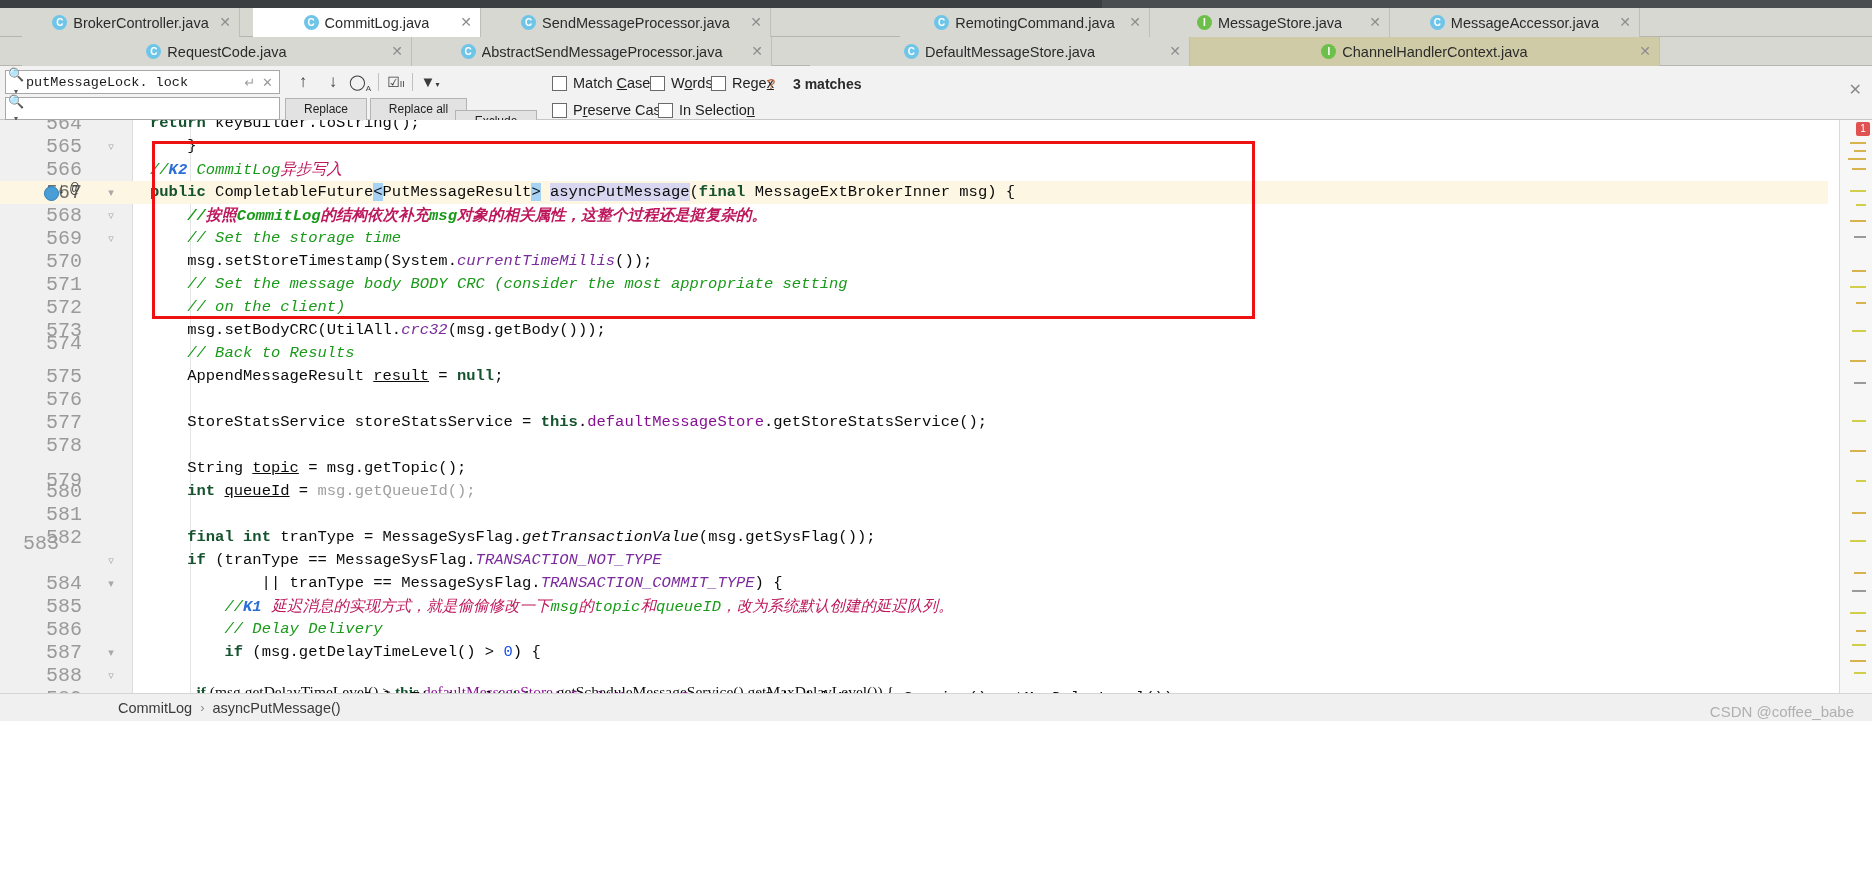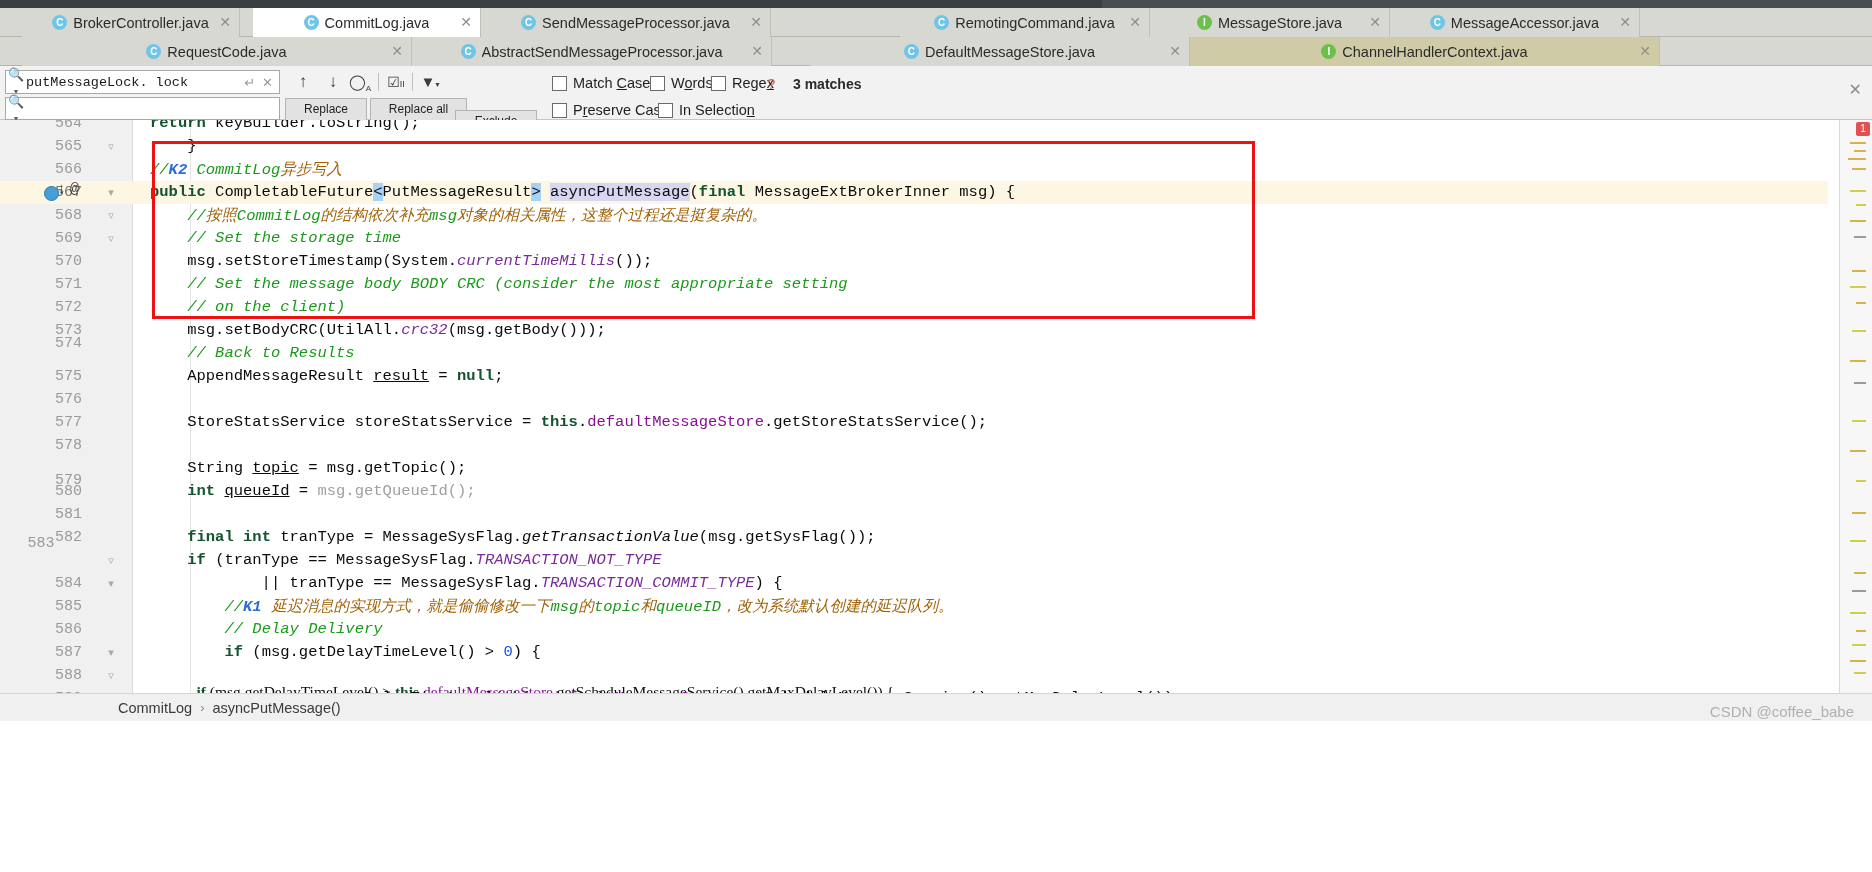--- a/index.html
+++ b/index.html
@@ -63,31 +63,31 @@
 
   
   .editor{position:absolute;left:0;top:120px;width:1872px;height:573px;background:#ffffff;overflow:hidden;}
   .gutter{position:absolute;left:0;top:0;width:100px;height:573px;background:#f0f0f0;}
   .foldcol{position:absolute;left:100px;top:0;width:32px;height:573px;background:#f0f0f0;
            border-right:1px solid #e2e2e2;}
   .leftline{position:absolute;left:132px;top:0;width:1px;height:573px;background:#dcdcdc;}
   .indentline{position:absolute;left:190px;top:0;width:1px;height:573px;background:#e4e4e4;}
 
   .lnum{position:absolute;left:0;width:82px;text-align:right;
-        font-family:"Liberation Mono", monospace;font-size:15px;color:#9a9a9a;height:23px;line-height:23px;}
+        font-family:"Liberation Mono", monospace;font-size:20px;color:#9a9a9a;height:23px;line-height:23px;}
   .lnum.cur{color:#707070;}
   .hlrow{position:absolute;left:0;width:1828px;height:23px;background:#fcf6e3;}
 
   .code{position:absolute;left:150px;height:23px;line-height:23px;white-space:pre;
         font-family:"Liberation Mono", monospace;font-size:15.5px;color:#0b0b0b;}
 
   .kw{color:#14532d;font-weight:bold;}
   .cmt{color:#1a9a1a;font-style:italic;}
   .cmtk{color:#2b6fd6;font-weight:bold;font-style:italic;}
-  .cmtcn{color:#a16207;font-style:italic;font-family:"DejaVu Sans", sans-serif;}
+  .cmtcn{color:#be185d;font-style:italic;font-family:"DejaVu Sans", sans-serif;}
   .fld{color:#871094;}
   .stat{color:#7a2a9c;font-style:italic;}
   .mth{font-style:italic;color:#0b0b0b;}
   .num{color:#1750eb;}
   .gray{color:#a0a0a0;}
   .uline{text-decoration:underline;}
   .selbg{background:#a6d2f5;}
   .idsel{background:#d7d7f2;}
 
   .foldmark{position:absolute;left:104px;width:14px;height:23px;color:#a8a8a8;font-size:11px;
@@ -252,21 +252,21 @@
         <div class="lnum" style="top: 38px;">566</div>
         <div class="code" style="top: 38px;"><span class="cmt">//</span><span class="cmtk">K2</span><span class="cmt"> CommitLog</span><span class="cmtcn">异步写入</span></div>
         <div class="hlrow" style="top: 61px;"></div>
         <div class="lnum cur" style="top: 61px;">567</div>
         <div class="code" style="top: 61px;"><span class="kw">public</span> CompletableFuture<span class="selbg">&lt;</span>PutMessageResult<span class="selbg">&gt;</span> <span class="idsel">asyncPutMessage</span>(<span class="kw">final</span> MessageExtBrokerInner msg) {</div>
         <div class="foldmark" style="top: 61px;">▾</div>
         <div class="bpmark" style="left: 44px; top: 66px;"></div>
         <div class="ovr" style="left: 57px; top: 61px;">↓</div>
         <div class="ovr" style="left: 70px; top: 61px;">@</div>
         <div class="lnum" style="top: 84px;">568</div>
-        <div class="code" style="top: 84px;">    <span class="cmt">//</span><span class="cmtcn">按照</span><span class="cmt">CommitLog</span><span class="cmtcn">的结构依次补充</span><span class="cmt">msg</span><span class="cmtcn">对象的相关属性，这整个过程还是挺复杂的。</span></div>
+        <div class="code" style="top: 84px; font-weight: bold;">    <span class="cmt">//</span><span class="cmtcn">按照</span><span class="cmt">CommitLog</span><span class="cmtcn">的结构依次补充</span><span class="cmt">msg</span><span class="cmtcn">对象的相关属性，这整个过程还是挺复杂的。</span></div>
         <div class="foldmark" style="top: 84px;">▿</div>
         <div class="lnum" style="top: 107px;">569</div>
         <div class="code" style="top: 107px;">    <span class="cmt">// Set the storage time</span></div>
         <div class="foldmark" style="top: 107px;">▿</div>
         <div class="lnum" style="top: 130px;">570</div>
         <div class="code" style="top: 130px;">    msg.setStoreTimestamp(System.<span class="stat">currentTimeMillis</span>());</div>
         <div class="lnum" style="top: 153px;">571</div>
         <div class="code" style="top: 153px;">    <span class="cmt">// Set the message body BODY CRC (consider the most appropriate setting</span></div>
         <div class="lnum" style="top: 176px;">572</div>
         <div class="code" style="top: 176px;">    <span class="cmt">// on the client)</span></div>

